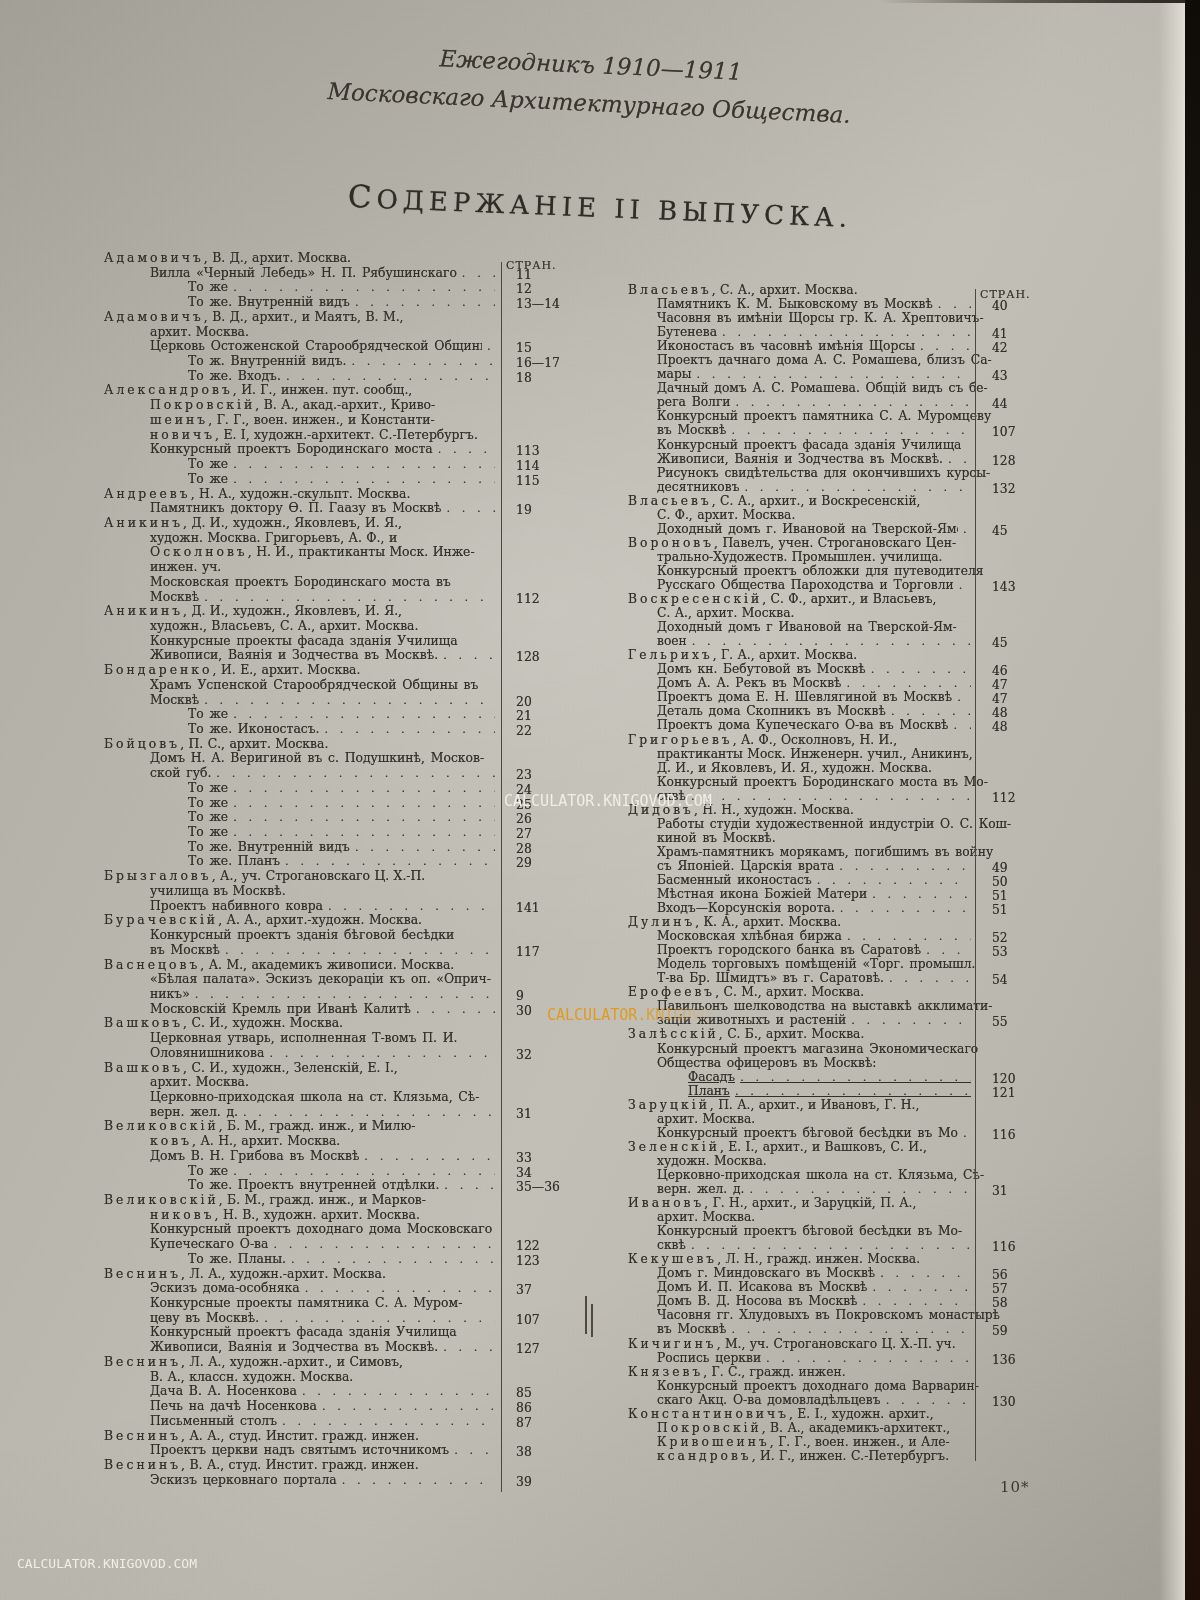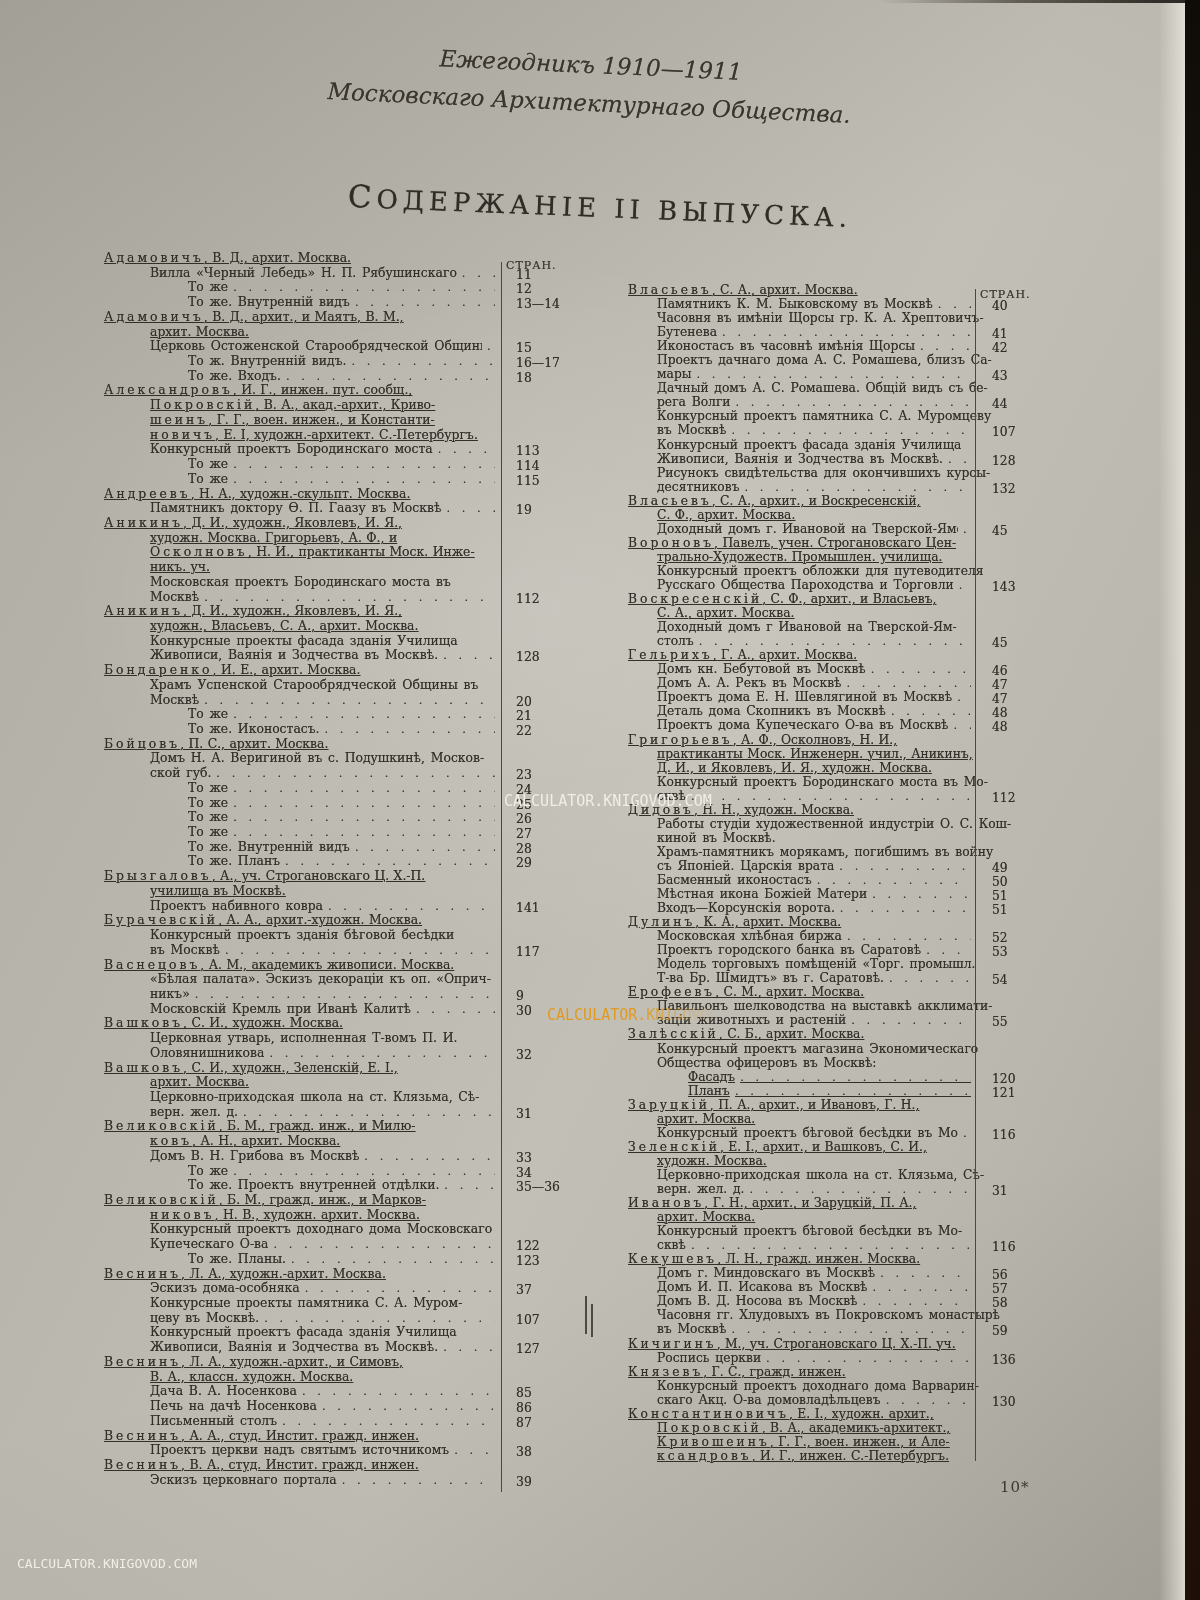--- a/index.html
+++ b/index.html
@@ -31,21 +31,21 @@
   .col{position:absolute;text-shadow:0 0 .6px rgba(46,42,36,.6);}
   .col-left{left:104px;top:251px;width:456px;font-size:12.4px;line-height:14.72px;}
   .col-right{left:628px;top:283px;width:403px;font-size:12.3px;line-height:14.05px;}
   .rule{position:absolute;width:1px;background:#4c4840;}
   .col-left .rule{left:397px;top:11px;height:calc(100% - 6px);}
   .col-right .rule{left:347px;top:6px;height:calc(100% - 8px);}
   .stran{position:absolute;font-size:11px;letter-spacing:1px;color:#3c3932;}
   .col-left .stran{left:402px;top:8px;}
   .col-right .stran{left:352px;top:5px;}
   .aline,.wline{white-space:nowrap;overflow:hidden;}
-  .aline{word-spacing:.5px;text-decoration:underline;}
+  .aline{word-spacing:.5px;}
   .spaced{letter-spacing:3px;}
   .wline,.wt{word-spacing:1.8px;}
   .col-left .cont,.col-left .wline,.col-left .wrow{padding-left:46px;}
   .col-left .sub{padding-left:84px;}
   .col-right .cont,.col-right .wline,.col-right .wrow{padding-left:29px;}
   .col-right .sub{padding-left:60px;text-decoration:underline;}
   .wrow{display:flex;align-items:baseline;overflow:hidden;}
   .wt{white-space:nowrap;overflow:hidden;flex:0 1 auto;min-width:0;}
   .leader{flex:1 1 8px;min-width:8px;overflow:hidden;white-space:nowrap;
     letter-spacing:4px;font-size:11.5px;color:#3a3730;margin:0 14px 0 5px;}
@@ -145,21 +145,21 @@
       <div class="wrow">
         <span class="wt">Памятникъ доктору Ѳ. П. Гаазу въ Москвѣ</span>
         <span class="leader"> . . . . . . . . . . . . . . . . . . . . . . . . . . . . . . . . . . . . . . . . . . . . . . . . . .</span>
         <span class="num">19</span>
       </div>
     </div>
     <div class="entry">
       <div class="aline"><span class="spaced">Аникинъ</span>, Д. И., художн., Яковлевъ, И. Я.,</div>
       <div class="aline cont">художн. Москва. Григорьевъ, А. Ф., и</div>
       <div class="aline cont"><span class="spaced">Осколновъ</span>, Н. И., практиканты Моск. Инже-</div>
-      <div class="aline cont">никъ. уч.</div>
+      <div class="aline cont">инжен. уч.</div>
       <div class="wline">Московская проектъ Бородинскаго моста въ</div>
       <div class="wrow">
         <span class="wt">Москвѣ</span>
         <span class="leader"> . . . . . . . . . . . . . . . . . . . . . . . . . . . . . . . . . . . . . . . . . . . . . . . . . .</span>
         <span class="num">112</span>
       </div>
     </div>
     <div class="entry">
       <div class="aline"><span class="spaced">Аникинъ</span>, Д. И., художн., Яковлевъ, И. Я.,</div>
       <div class="aline cont">художн., Власьевъ, С. А., архит. Москва.</div>
@@ -438,21 +438,21 @@
         <span class="wt">Русскаго Общества Пароходства и Торговли</span>
         <span class="leader"> . . . . . . . . . . . . . . . . . . . . . . . . . . . . . . . . . . . . . . . . . . . . . . . . . .</span>
         <span class="num">143</span>
       </div>
     </div>
     <div class="entry">
       <div class="aline"><span class="spaced">Воскресенскій</span>, С. Ф., архит., и Власьевъ,</div>
       <div class="aline cont">С. А., архит. Москва.</div>
       <div class="wline">Доходный домъ г Ивановой на Тверской-Ям-</div>
       <div class="wrow">
-        <span class="wt">столъ</span>
+        <span class="wt">воен</span>
         <span class="leader"> . . . . . . . . . . . . . . . . . . . . . . . . . . . . . . . . . . . . . . . . . . . . . . . . . .</span>
         <span class="num">45</span>
       </div>
     </div>
     <div class="entry">
       <div class="aline"><span class="spaced">Гельрихъ</span>, Г. А., архит. Москва.</div>
       <div class="wrow">
         <span class="wt">Домъ кн. Бебутовой въ Москвѣ</span>
         <span class="leader"> . . . . . . . . . . . . . . . . . . . . . . . . . . . . . . . . . . . . . . . . . . . . . . . . . .</span>
         <span class="num">46</span>

